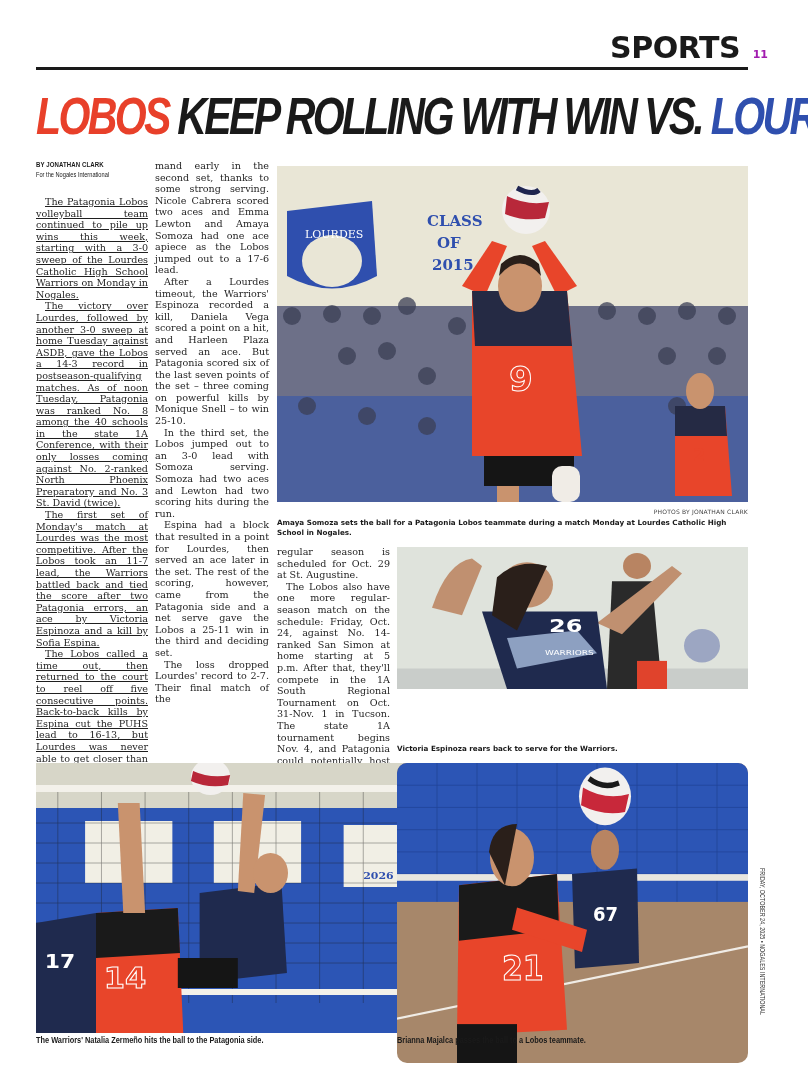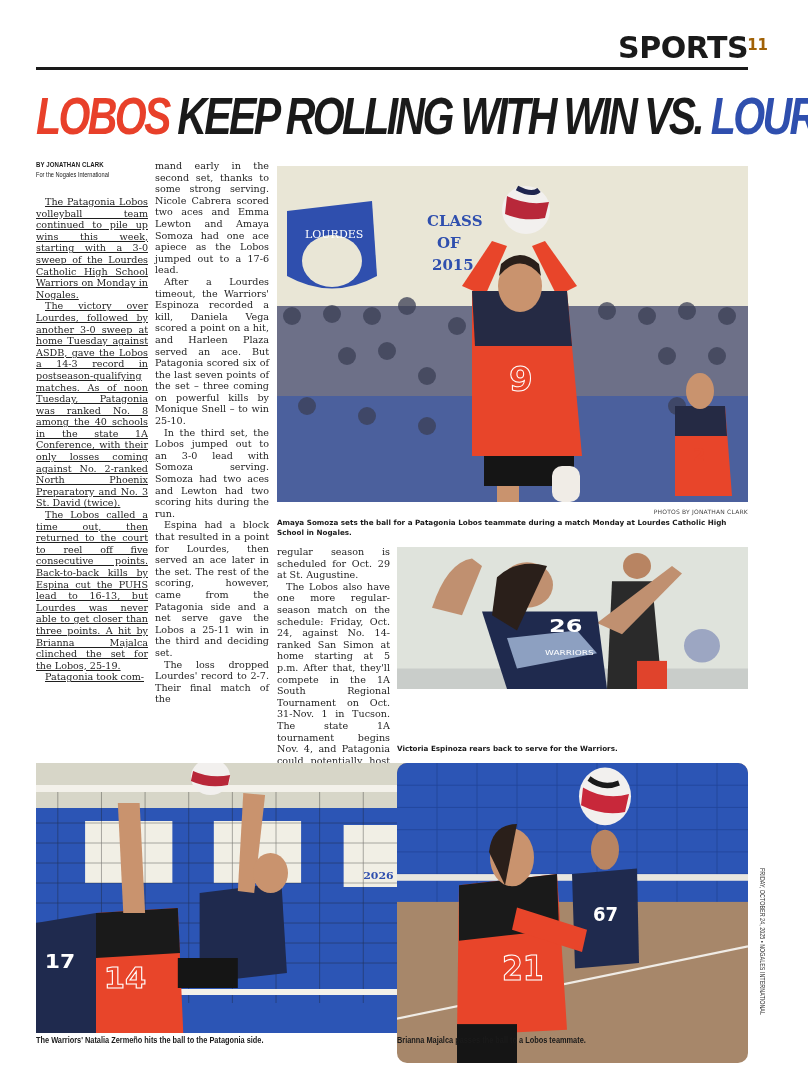--- a/index.html
+++ b/index.html
@@ -1,21 +1,21 @@
 <!DOCTYPE html>
 <html><head>
 <meta charset="utf-8">
 <style>
   * { box-sizing: border-box; margin: 0; padding: 0; }
   html, body { width: 808px; height: 1080px; background: #ffffff; overflow: hidden; }
   body { position: relative; font-family: "DejaVu Serif", serif; color: #1a1a1a; }
 
   .section-head { position: absolute; left: 36px; top: 30px; width: 712px; height: 40px; }
-  .section-title { position: absolute; right: 0; top: 0; font-family: "DejaVu Sans", sans-serif; font-weight: bold; font-size: 30px; letter-spacing: -0.5px; color: #1a1a1a; }
-  .page-num { position: absolute; right: -20px; top: 6px; font-family: "DejaVu Sans", sans-serif; font-weight: bold; font-size: 15px; color: #a16207; }
+  .section-title { position: absolute; right: 8px; top: 0; font-family: "DejaVu Sans", sans-serif; font-weight: bold; font-size: 30px; letter-spacing: -0.5px; color: #1a1a1a; }
+  .page-num { position: absolute; right: -20px; top: 18px; font-family: "DejaVu Sans", sans-serif; font-weight: bold; font-size: 11px; color: #a21caf; }
   .head-rule { position: absolute; left: 36px; top: 67px; width: 712px; height: 3px; background: #1a1a1a; }
 
   .headline { position: absolute; left: 36px; top: 80px; width: 712px; height: 72px; white-space: nowrap; font-family: "Liberation Sans", sans-serif; font-weight: bold; font-style: italic; font-size: 52px; line-height: 72px; letter-spacing: -3.4px; transform: scaleX(0.79); transform-origin: left center; }
   .headline .w-red { color: #e8402a; }
   .headline .w-black { color: #1a1a1a; }
   .headline .w-blue { color: #2f4fae; }
 
   .byline { position: absolute; left: 36px; top: 161px; width: 112px; font-family: "Liberation Sans", sans-serif; }
   .byline-name { font-size: 6.6px; font-weight: bold; letter-spacing: 0.1px; transform: scaleX(0.92); transform-origin: left; white-space: nowrap; }
   .byline-affil { font-size: 6.3px; margin-top: 3px; white-space: nowrap; transform: scaleX(0.9); transform-origin: left; }
@@ -56,20 +56,21 @@
 <h1 class="headline"><span class="w-red">LOBOS</span><span class="w-black"> KEEP ROLLING WITH WIN VS. </span><span class="w-blue">LOURDES</span></h1>
 
 <div class="byline">
   <div class="byline-name">BY JONATHAN CLARK</div>
   <div class="byline-affil">For the Nogales International</div>
 </div>
 
 <div class="col col1">
   <p>The Patagonia Lobos volleyball team continued to pile up wins this week, starting with a 3-0 sweep of the Lourdes Catholic High School Warriors on Monday in Nogales.</p>
   <p>The victory over Lourdes, followed by another 3-0 sweep at home Tuesday against ASDB, gave the Lobos a 14-3 record in postseason-qualifying matches. As of noon Tuesday, Patagonia was ranked No. 8 among the 40 schools in the state 1A Conference, with their only losses coming against No. 2-ranked North Phoenix Preparatory and No. 3 St. David (twice).</p>
+  <p>The first set of Monday's match at Lourdes was the most competitive. After the Lobos took an 11-7 lead, the Warriors battled back and tied the score after two Patagonia errors, an ace by Victoria Espinoza and a kill by Sofia Espina.</p>
   <p>The Lobos called a time out, then returned to the court to reel off five consecutive points. Back-to-back kills by Espina cut the PUHS lead to 16-13, but Lourdes was never able to get closer than three points. A hit by Brianna Majalca clinched the set for the Lobos, 25-19.</p>
   <p>Patagonia took com-</p>
 </div>
 
 <div class="col col2">
   <p class="no-indent">mand early in the second set, thanks to some strong serving. Nicole Cabrera scored two aces and Emma Lewton and Amaya Somoza had one ace apiece as the Lobos jumped out to a 17-6 lead.</p>
   <p>After a Lourdes timeout, the Warriors' Espinoza recorded a kill, Daniela Vega scored a point on a hit, and Harleen Plaza served an ace. But Patagonia scored six of the last seven points of the set – three coming on powerful kills by Monique Snell – to win 25-10.</p>
   <p>In the third set, the Lobos jumped out to an 3-0 lead with Somoza serving. Somoza had two aces and Lewton had two scoring hits during the run.</p>
   <p>Espina had a block that resulted in a point for Lourdes, then served an ace later in the set. The rest of the scoring, however, came from the Patagonia side and a net serve gave the Lobos a 25-11 win in the third and deciding set.</p>
   <p>The loss dropped Lourdes' record to 2-7. Their final match of the</p>

